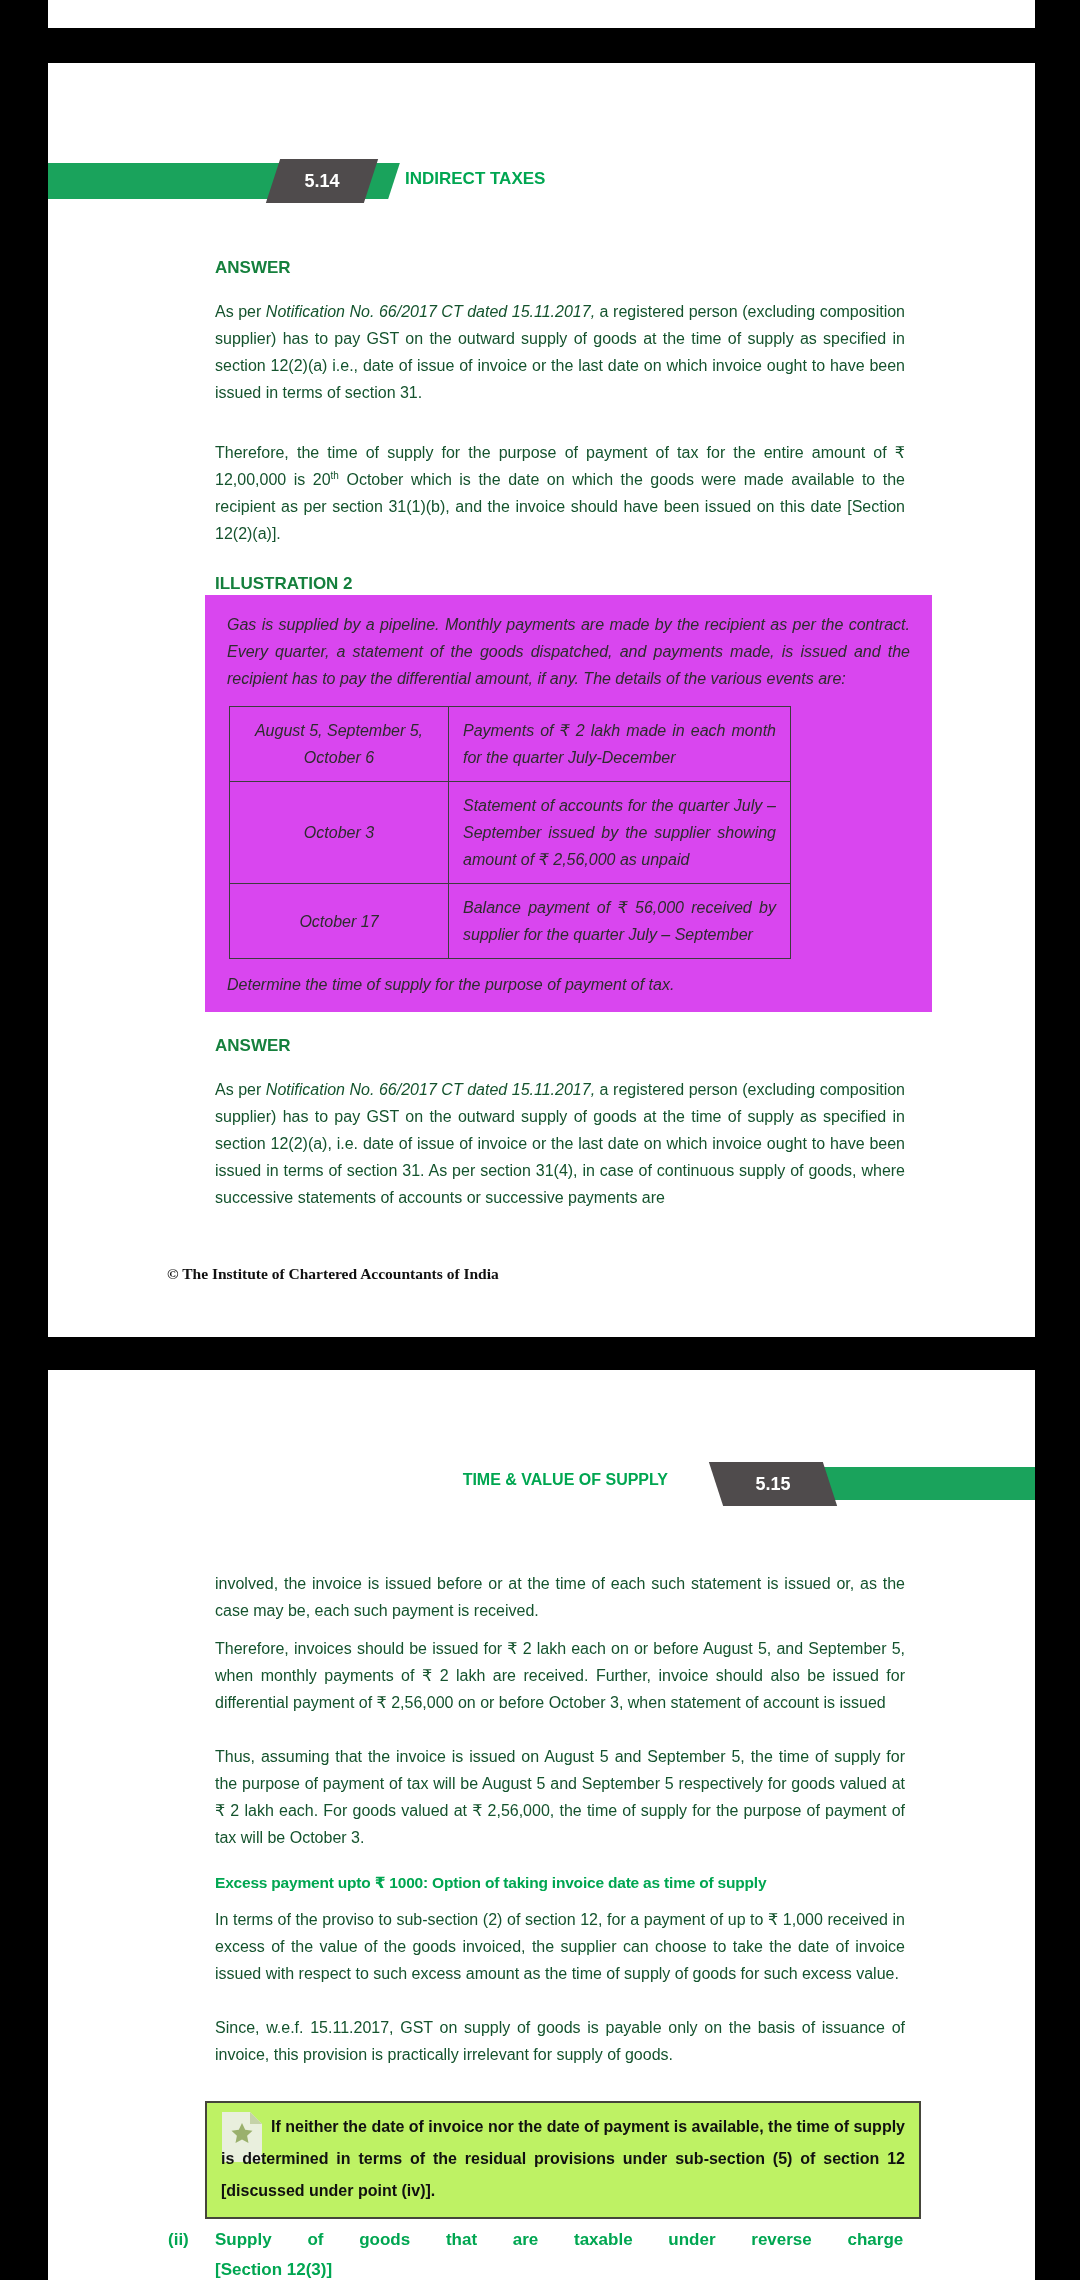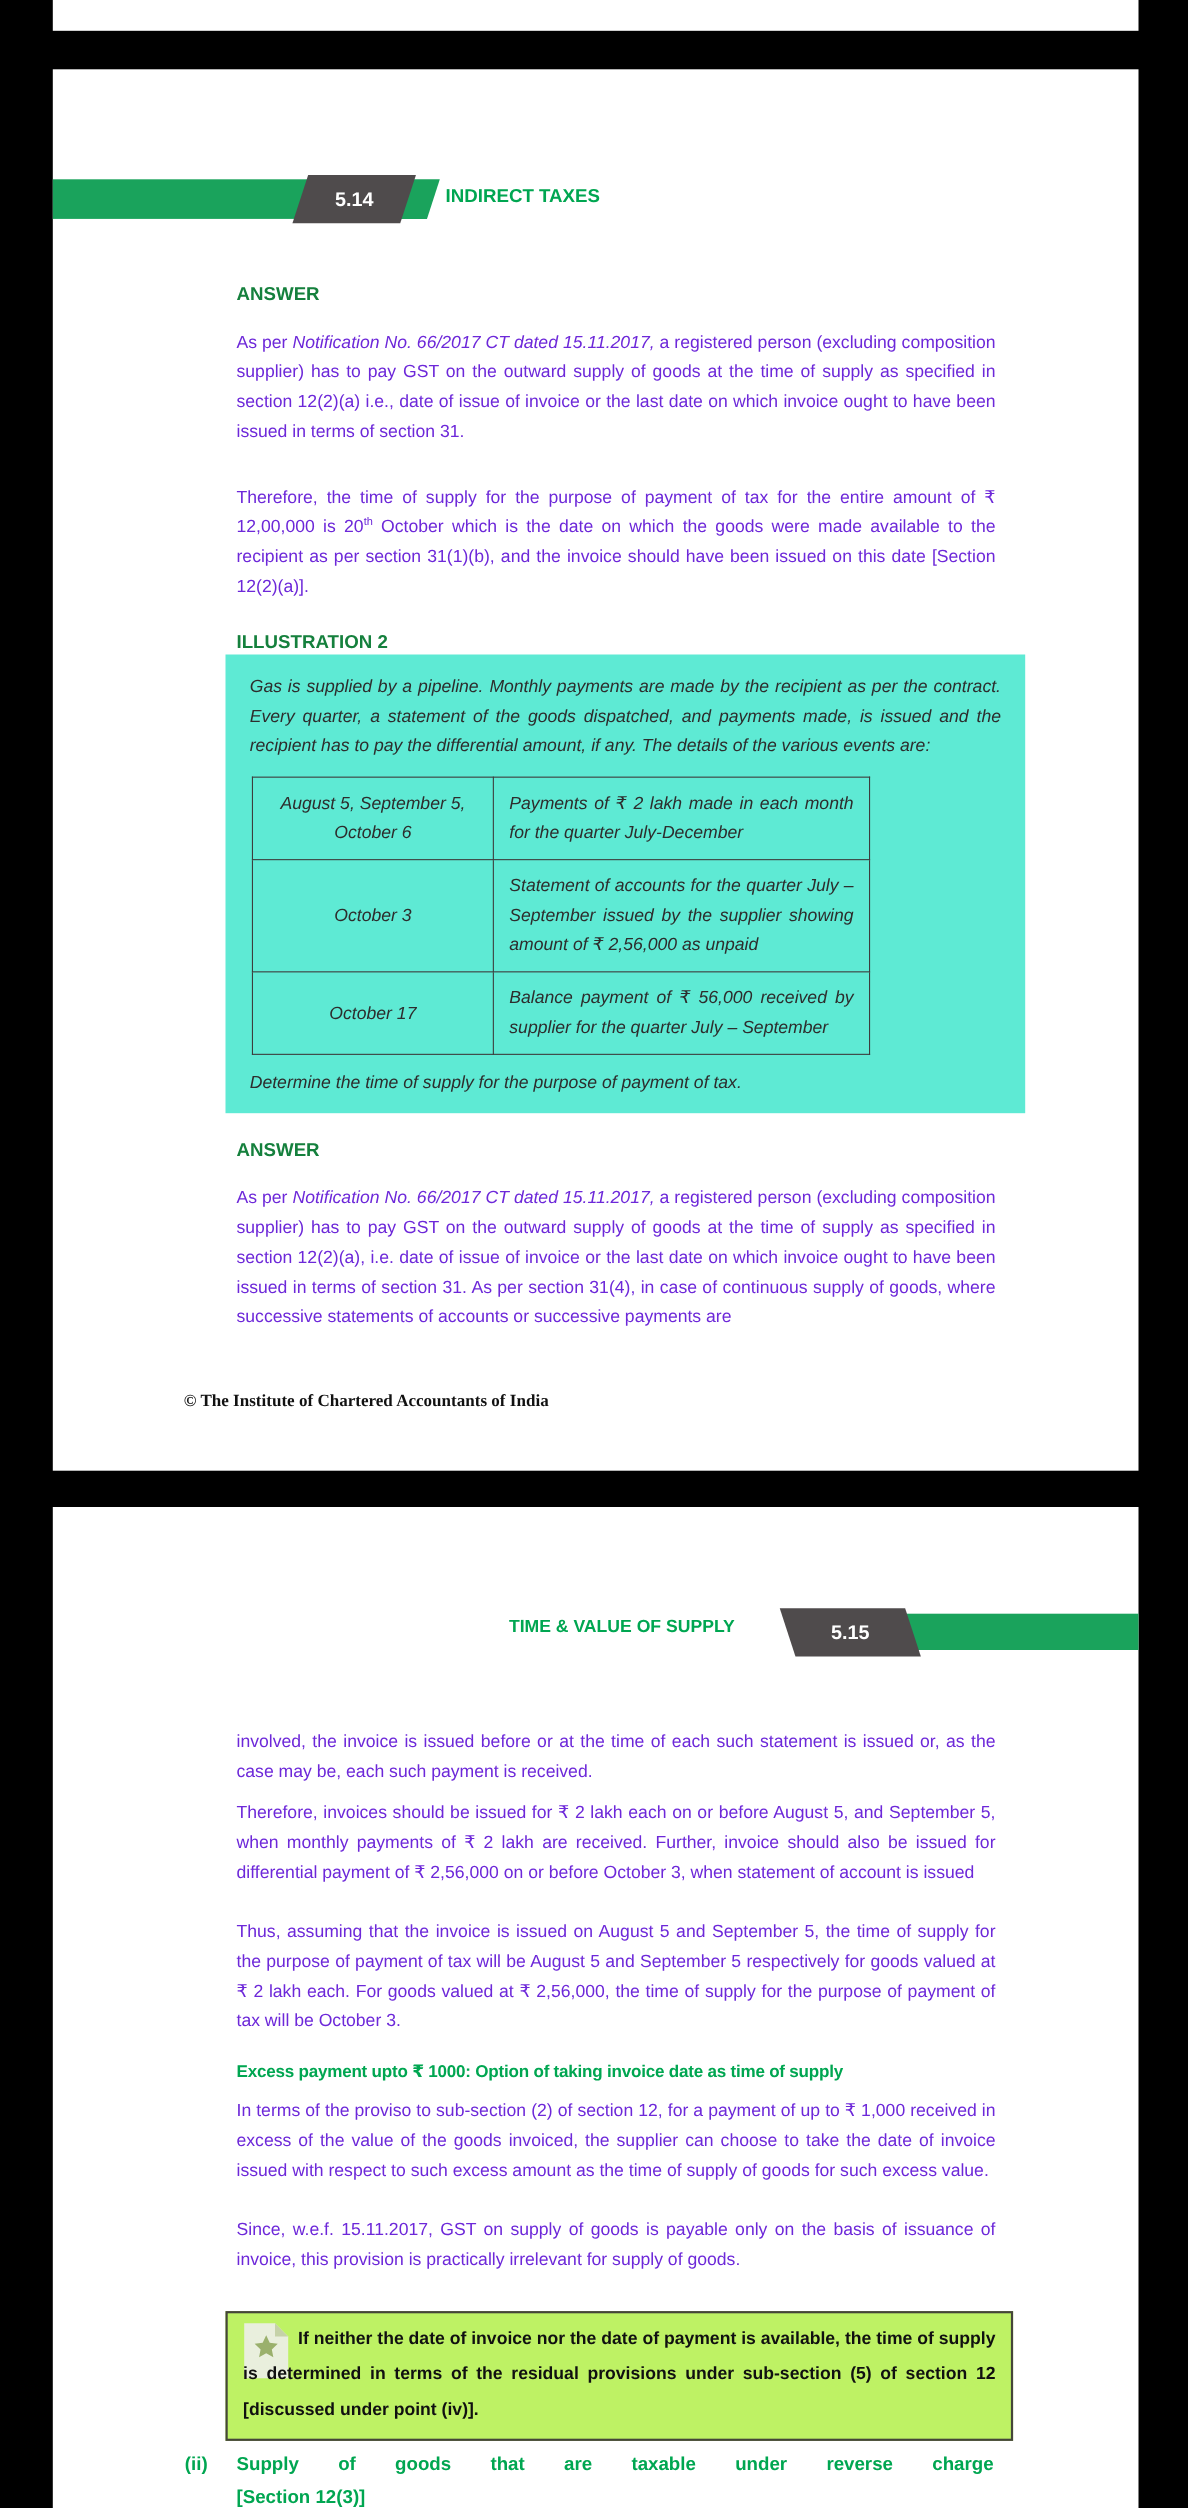--- a/index.html
+++ b/index.html
@@ -21,26 +21,26 @@
   .hdr2{position:absolute;left:0;top:97px;height:33px;width:987px;}
   .bar2-green{position:absolute;left:707px;right:0;top:0;height:33px;background:#1aa35c;}
   .bar2-lead{position:absolute;left:688px;top:0;width:44px;height:33px;background:#1aa35c;transform:skewX(18deg);}
   .badge2{position:absolute;left:668px;top:-5px;width:114px;height:44px;background:#4f4b4c;transform:skewX(18deg);}
   .badge2 span{display:block;transform:skewX(-18deg);color:#fff;font-weight:bold;font-size:18px;line-height:44px;text-align:center;}
   .hdr-title2{position:absolute;left:300px;top:101px;width:320px;text-align:right;color:#00a651;font-weight:bold;font-size:16px;}
 
   
   .h-answer{position:absolute;left:167px;color:#15803d;font-weight:bold;font-size:17px;}
   .body{position:absolute;left:167px;width:690px;margin:0;font-size:16px;line-height:27px;
-        color:#6d28d9;text-align:justify;}
+        color:#14532d;text-align:justify;}
   .body i{font-style:italic;}
   sup{font-size:10px;line-height:0;}
 
   
-  .panel{position:absolute;left:157px;top:532px;width:683px;background:#5eead4;padding:16px 22px 14px 22px;}
+  .panel{position:absolute;left:157px;top:532px;width:683px;background:#d946ef;padding:16px 22px 14px 22px;}
   .panel-intro,.panel-q{margin:0;font-style:italic;font-size:16px;line-height:27px;color:#2d2d2d;text-align:justify;}
   .panel-q{margin-top:12px;}
   table.events{border-collapse:collapse;margin:14px 0 0 2px;width:562px;}
   table.events td{border:1.6px solid #3d3d3d;font-style:italic;font-size:16px;line-height:27px;color:#2d2d2d;
                   padding:10px 14px;vertical-align:middle;}
   td.c1{width:190px;text-align:center;}
   td.c2{text-align:justify;}
 
   .footer{position:absolute;left:119px;top:1202px;font-family:"Liberation Serif","DejaVu Serif",serif;
           font-weight:bold;font-size:15.5px;color:#111;}

